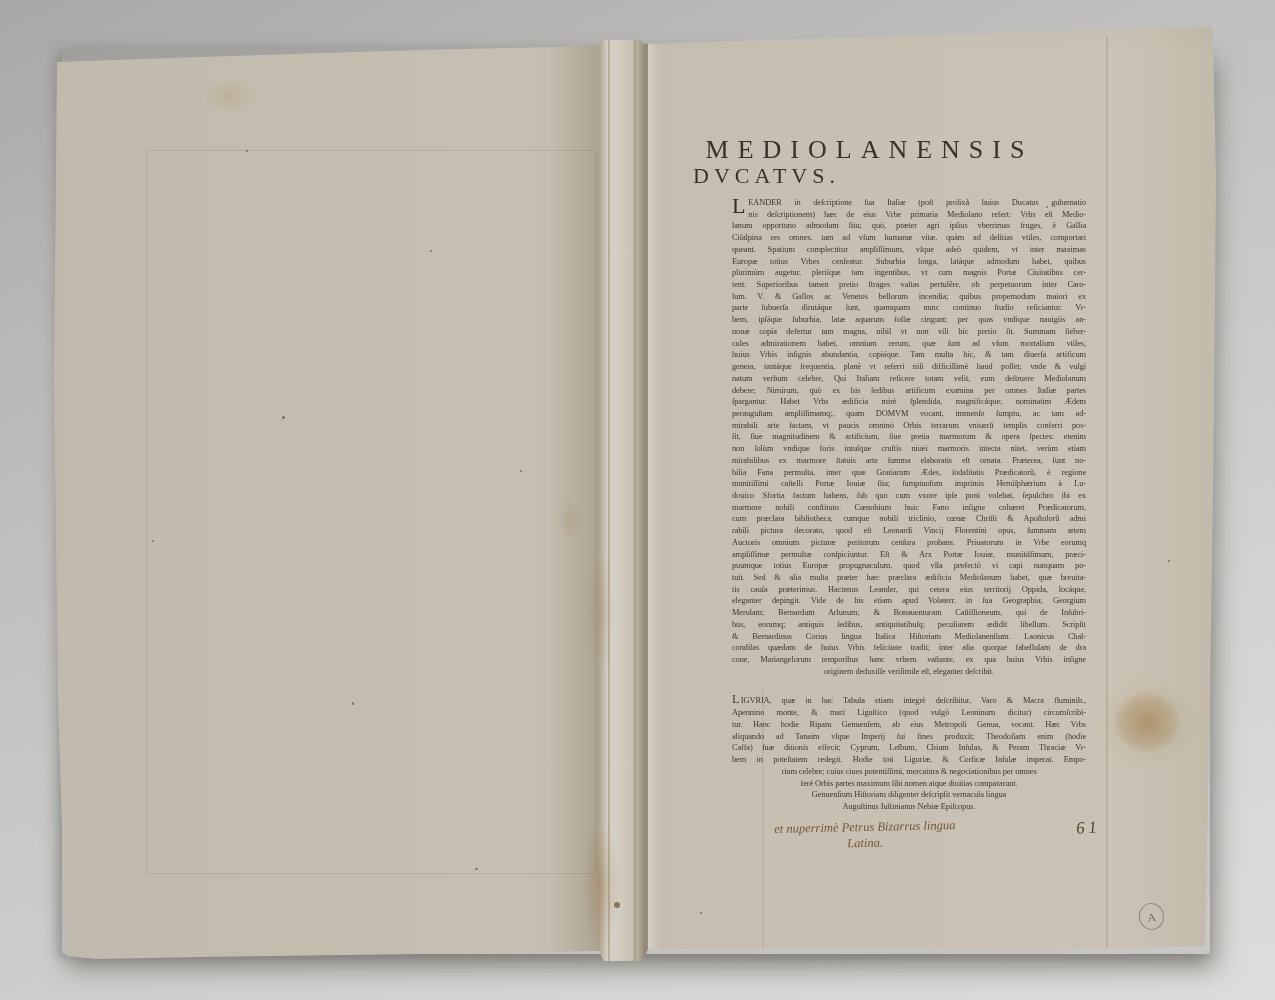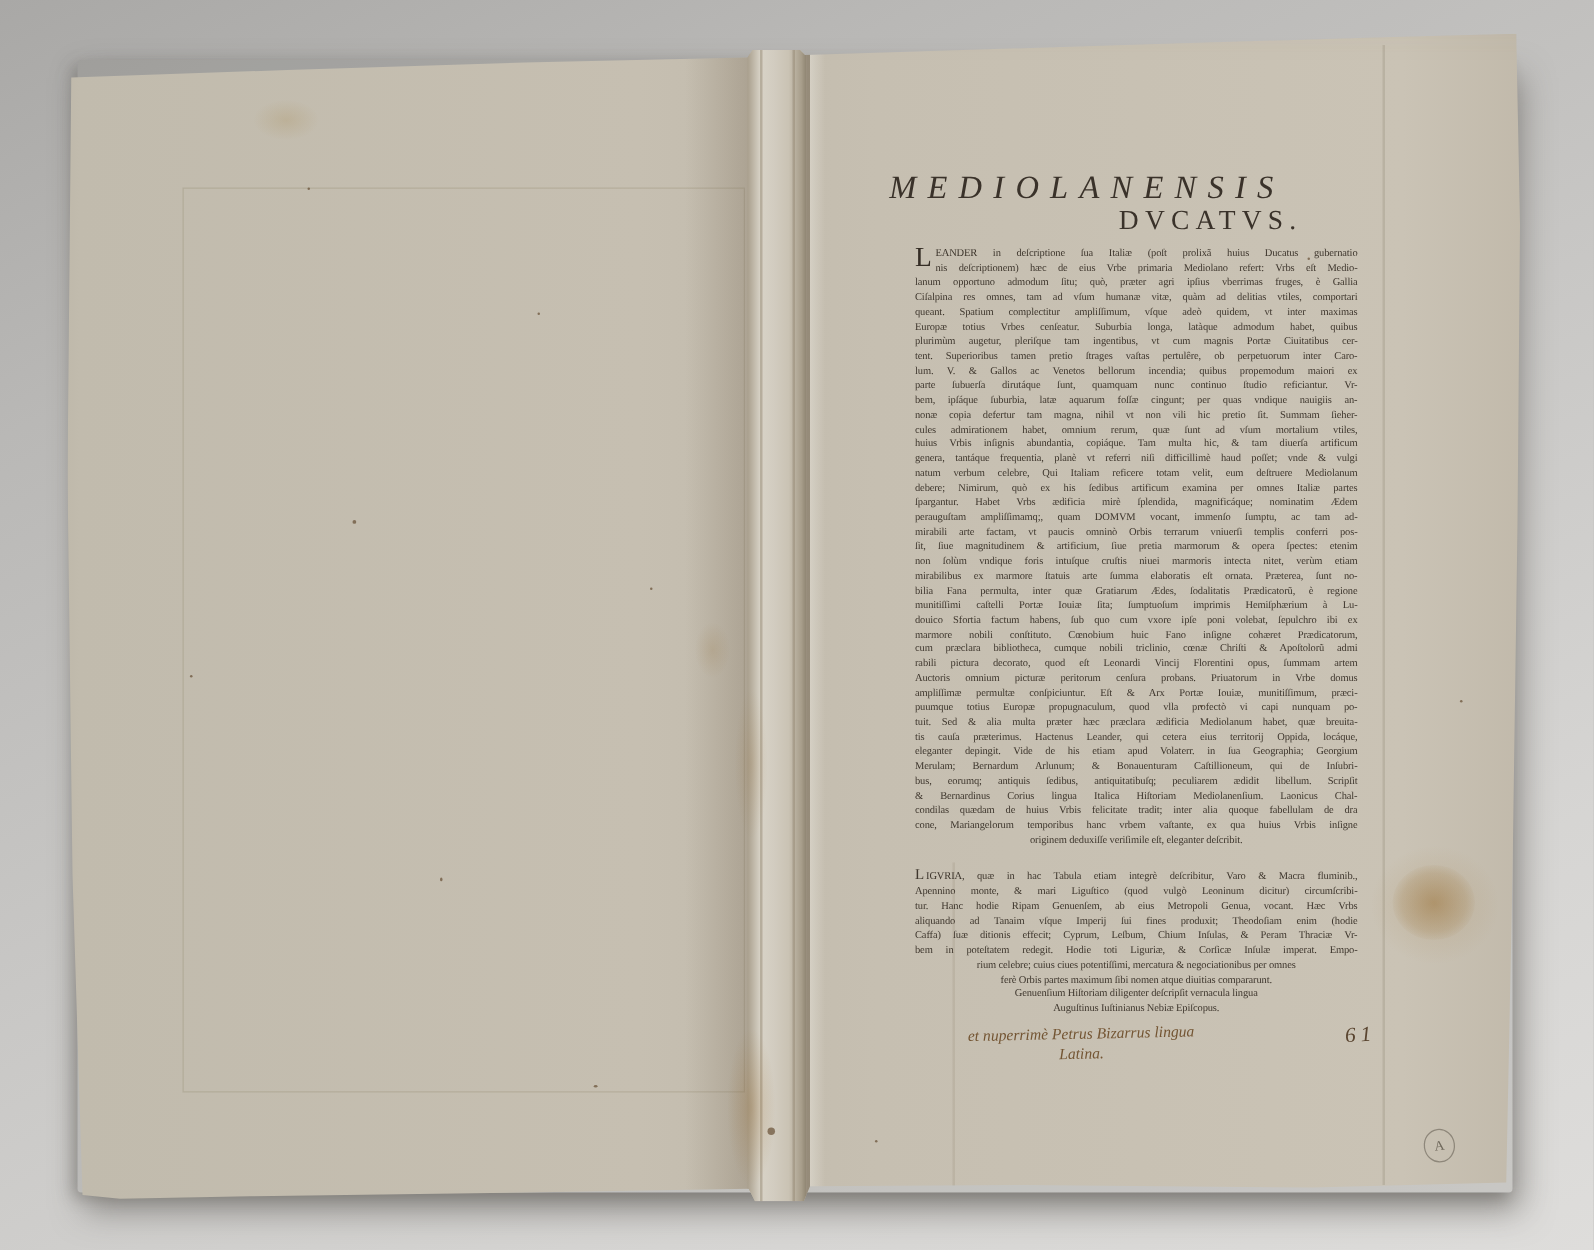--- a/index.html
+++ b/index.html
@@ -58,25 +58,25 @@
     background:radial-gradient(ellipse at center,rgba(145,105,50,.16) 0%,rgba(145,105,50,0) 72%);}
   .stain-top-left{left:203px;top:80px;width:52px;height:32px;
     background:radial-gradient(ellipse at center,rgba(165,135,75,.22) 0%,rgba(165,135,75,0) 72%);}
   .stain-left-small{left:556px;top:498px;width:28px;height:44px;
     background:radial-gradient(ellipse at center,rgba(150,115,60,.18) 0%,rgba(150,115,60,0) 72%);}
   .speck{position:absolute;border-radius:50%;background:rgba(85,58,30,.6);}
 
   .textblock{position:absolute;left:688px;top:136px;width:354px;color:#3b332b;}
   .title1{
     margin:0;font-size:26px;line-height:28px;font-weight:normal;
-    text-align:center;letter-spacing:9px;text-indent:9px;color:#3a322a;font-style:italic;
+    text-align:center;letter-spacing:9px;text-indent:9px;color:#3a322a;
   }
   .title2{
     margin:0 0 9px 0;font-size:22px;line-height:24px;font-weight:normal;
-    text-align:right;letter-spacing:5px;text-indent:5px;color:#3a322a;
+    text-align:left;letter-spacing:5px;text-indent:5px;color:#3a322a;
   }
   .para{width:354px;font-size:8.4px;letter-spacing:-0.1px;color:#3e362d;margin-left:44px;}
   .para .tline{
     line-height:11.72px;text-align:justify;text-align-last:justify;
   }
   #para1 .tline:first-child::first-letter{
     float:left;font-size:22px;line-height:17px;padding-right:3px;color:#352d25;
   }
   #para1 .tline:last-child{text-align:right;text-align-last:center;}
   #para2{margin-top:17px;}
@@ -165,21 +165,21 @@
           <div class="tline">mirabili arte factam, vt paucis omninò Orbis terrarum vniuerſi templis conferri pos-</div>
           <div class="tline">ſit, ſiue magnitudinem &amp; artificium, ſiue pretia marmorum &amp; opera ſpectes: etenim</div>
           <div class="tline">non ſolùm vndique foris intuſque cruſtis niuei marmoris intecta nitet, verùm etiam</div>
           <div class="tline">mirabilibus ex marmore ſtatuis arte ſumma elaboratis eſt ornata. Præterea, ſunt no-</div>
           <div class="tline">bilia Fana permulta, inter quæ Gratiarum Ædes, ſodalitatis Prædicatorũ, è regione</div>
           <div class="tline">munitiſſimi caſtelli Portæ Iouiæ ſita; ſumptuoſum imprimis Hemiſphærium à Lu-</div>
           <div class="tline">douico Sfortia factum habens, ſub quo cum vxore ipſe poni volebat, ſepulchro ibi ex</div>
           <div class="tline">marmore nobili conſtituto. Cœnobium huic Fano inſigne cohæret Prædicatorum,</div>
           <div class="tline">cum præclara bibliotheca, cumque nobili triclinio, cœnæ Chriſti &amp; Apoſtolorũ admi</div>
           <div class="tline">rabili pictura decorato, quod eſt Leonardi Vincij Florentini opus, ſummam artem</div>
-          <div class="tline">Auctoris omnium picturæ peritorum cenſura probans. Priuatorum in Vrbe domus</div>
+          <div class="tline">Auctoris omnium picturæ peritorum cenſura probans. Priuatorum in Vrbe eorumq</div>
           <div class="tline">ampliſſimæ permultæ conſpiciuntur. Eſt &amp; Arx Portæ Iouiæ, munitiſſimum, præci-</div>
           <div class="tline">puumque totius Europæ propugnaculum, quod vlla profectò vi capi nunquam po-</div>
           <div class="tline">tuit. Sed &amp; alia multa præter hæc præclara ædificia Mediolanum habet, quæ breuita-</div>
           <div class="tline">tis cauſa præterimus. Hactenus Leander, qui cetera eius territorij Oppida, locáque,</div>
           <div class="tline">eleganter depingit. Vide de his etiam apud Volaterr. in ſua Geographia; Georgium</div>
           <div class="tline">Merulam; Bernardum Arlunum; &amp; Bonauenturam Caſtillioneum, qui de Inſubri-</div>
           <div class="tline">bus, eorumq; antiquis ſedibus, antiquitatibuſq; peculiarem ædidit libellum. Scripſit</div>
           <div class="tline">&amp; Bernardinus Corius lingua Italica Hiſtoriam Mediolanenſium. Laonicus Chal-</div>
           <div class="tline">condilas quædam de huius Vrbis felicitate tradit; inter alia quoque fabellulam de dra</div>
           <div class="tline">cone, Mariangelorum temporibus hanc vrbem vaſtante, ex qua huius Vrbis inſigne</div>

